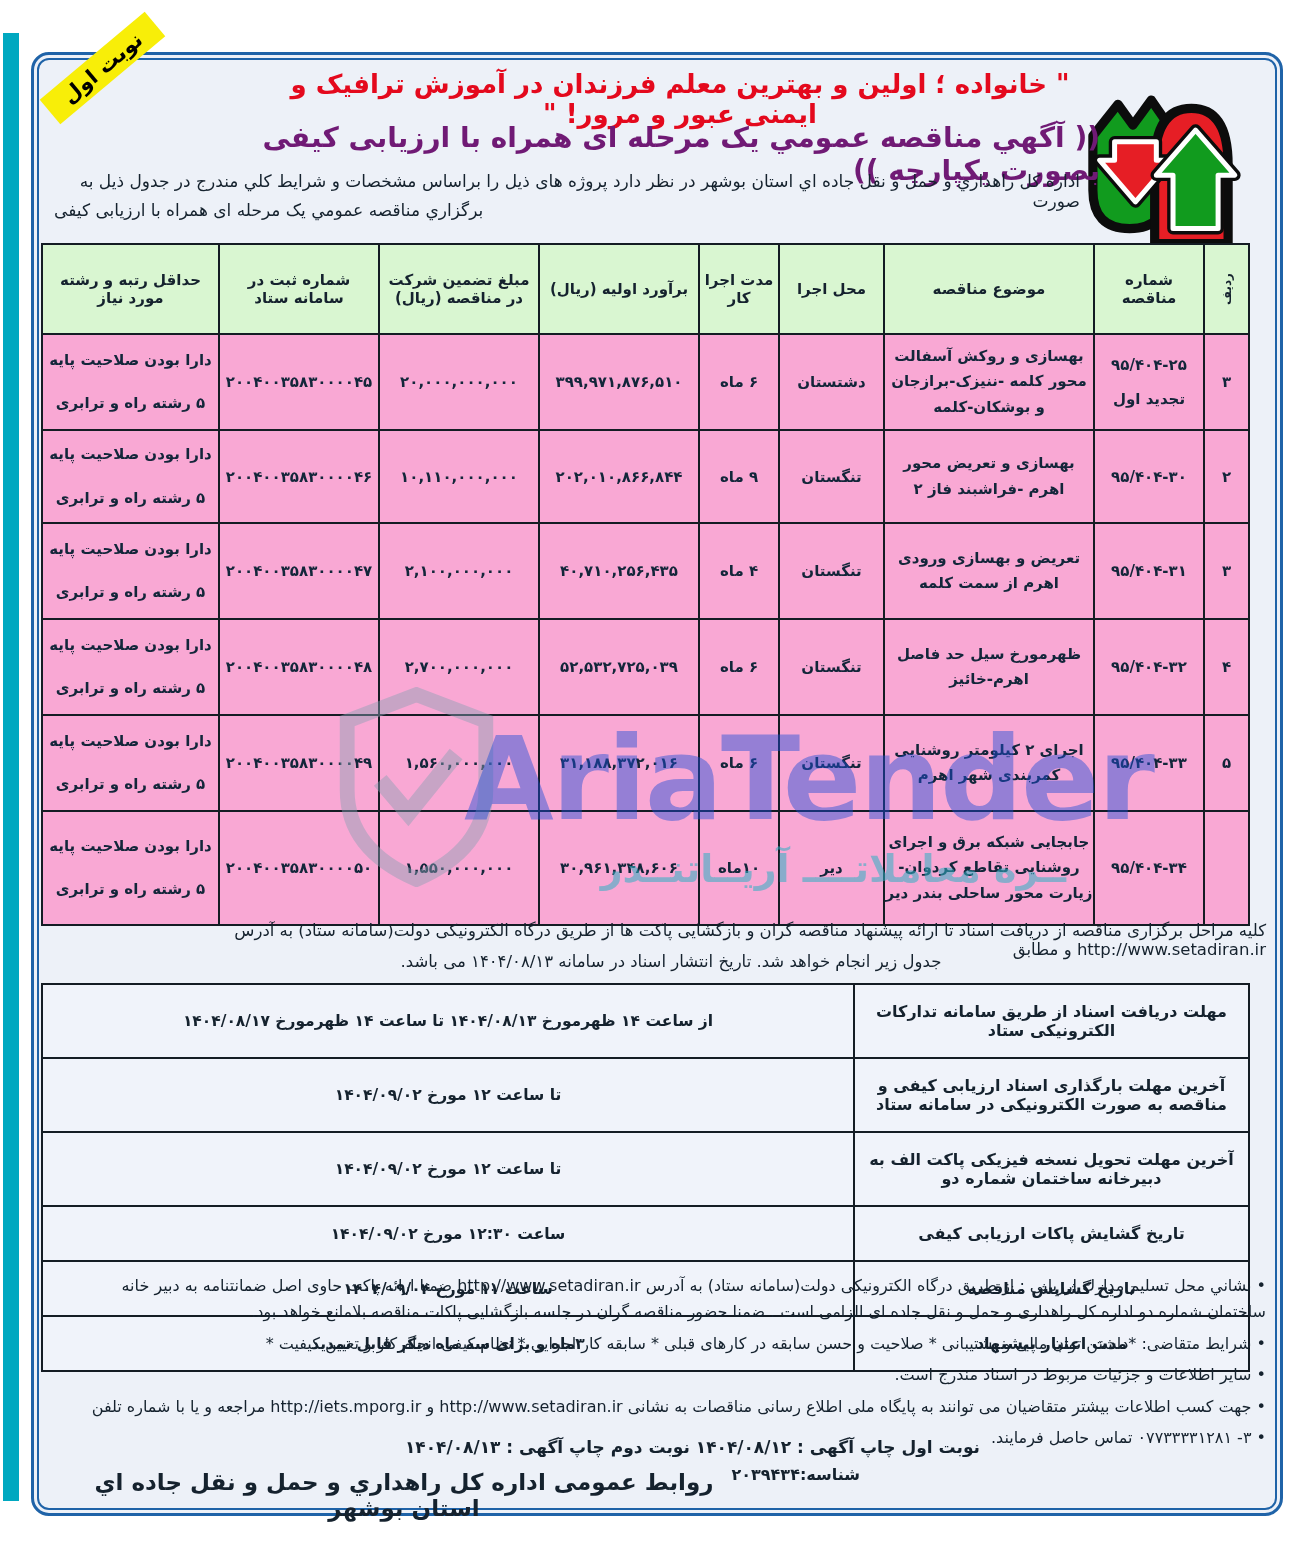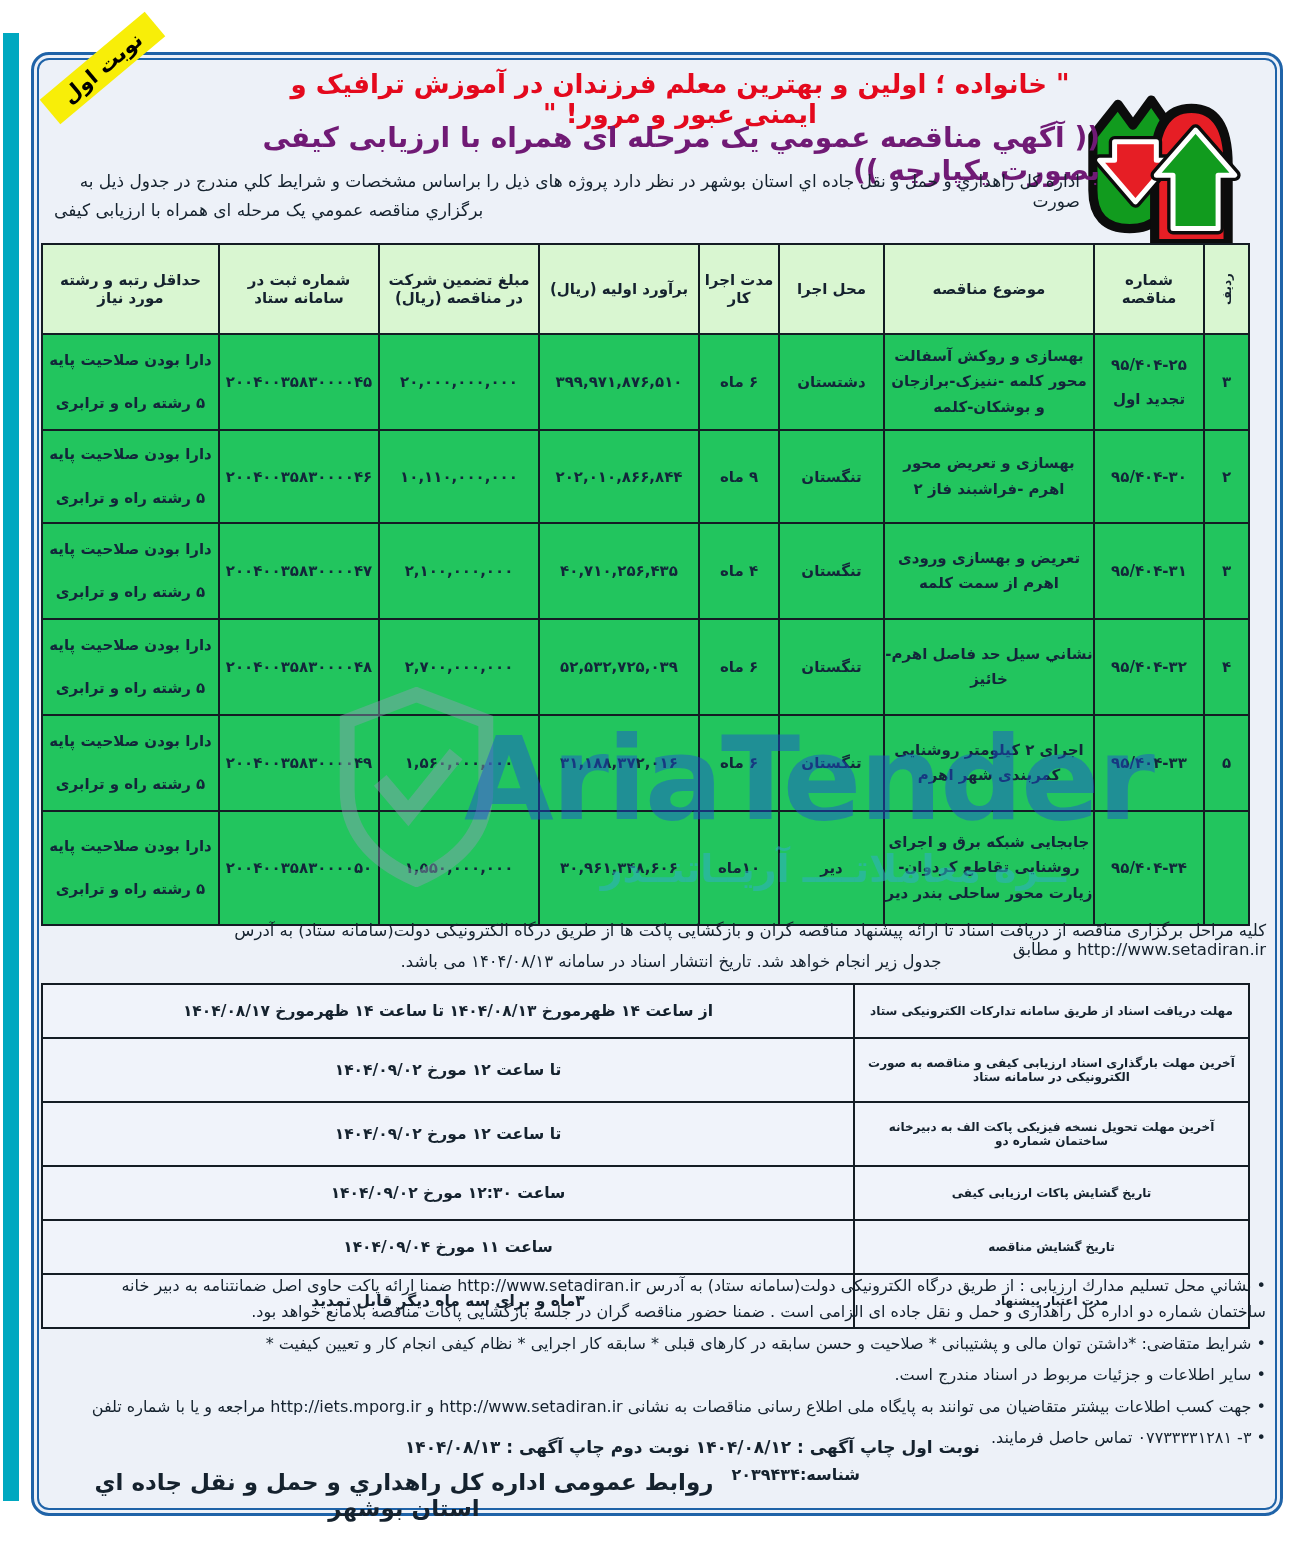--- a/index.html
+++ b/index.html
@@ -20,42 +20,42 @@
   .main-title{position:absolute;top:66px;right:180px;width:840px;text-align:right;
           color:#701a75;font-weight:bold;font-size:28px}
   .intro1{position:absolute;top:116px;right:200px;width:1020px;text-align:right;font-size:17px}
   .intro2{position:absolute;top:145px;left:20px;width:1000px;text-align:left;font-size:17px}
   .intro3{position:absolute;top:172px;left:200px;width:820px;text-align:right;font-size:17px}
 
   table{border-collapse:collapse;table-layout:fixed}
   .main-table{position:absolute;top:188px;right:30px;width:1207px}
   .main-table th,.main-table td{border:2px solid #141c24;overflow:hidden}
   .main-table th{background:#d9f6d1;font-size:15px;font-weight:bold;height:84px;padding:2px 4px}
-  .main-table td{background:#22c55e;font-size:15px;font-weight:bold;text-align:center;
+  .main-table td{background:#f9a8d4;font-size:15px;font-weight:bold;text-align:center;
                  vertical-align:middle;color:#13263a;padding:2px 0}
   .main-table tbody tr:nth-child(1){height:96px}
   .main-table tbody tr:nth-child(2){height:90px}
   .main-table tbody tr:nth-child(3){height:96px}
   .main-table tbody tr:nth-child(4){height:96px}
   .main-table tbody tr:nth-child(5){height:96px}
   .main-table tbody tr:nth-child(6){height:114px}
   .rot div{writing-mode:vertical-rl;transform:rotate(180deg);margin:auto;font-size:12px}
   .c-sub{line-height:1.7}
   .c-qual{line-height:2.9;font-size:14.5px}
   .c-setad{vertical-align:top;padding-top:10px}
   .t2{margin-top:16px}
   .ltr{direction:ltr;unicode-bidi:bidi-override;display:inline-block}
 
   .after1{position:absolute;top:866px;right:14px;width:1190px;text-align:right;font-size:16.5px}
   .after2{position:absolute;top:897px;right:14px;width:1190px;text-align:center;font-size:16.5px}
 
   .sched-table{position:absolute;top:928px;right:30px;width:1207px}
   .sched-table td{border:2px solid #141c24;text-align:center;vertical-align:middle;
                   font-weight:bold;padding:17px 10px;background:#f0f3fa}
-  .s-label{font-size:12px;width:395px}
+  .s-label{font-size:16px;width:395px}
   .s-val{font-size:15.5px}
   .sched-table tr:nth-child(1){height:44px}
   .sched-table tr:nth-child(2){height:64px}
   .sched-table tr:nth-child(3){height:48px}
   .sched-table tr:nth-child(4){height:42px}
   .sched-table tr:nth-child(5){height:42px}
   .sched-table tr:nth-child(6){height:42px}
 
   .notes{position:absolute;top:1218px;right:14px;width:1196px}
   .note{font-size:16px;line-height:1.65;text-align:right;margin-bottom:5px}
@@ -159,21 +159,21 @@
         <td>تنگستان</td>
         <td>۴ ماه</td>
         <td><span class="ltr">۴۰,۷۱۰,۲۵۶,۴۳۵</span></td>
         <td><span class="ltr">۲,۱۰۰,۰۰۰,۰۰۰</span></td>
         <td class="c-setad"><span class="ltr">۲۰۰۴۰۰۳۵۸۳۰۰۰۰۴۷</span></td>
         <td class="c-qual">دارا بودن صلاحیت پایه ۵ رشته راه و ترابری</td>
       </tr>
       <tr>
         <td>۴</td>
         <td><div class="ltr">۹۵/۴۰۴-۳۲</div></td>
-        <td class="c-sub">نشاني سیل حد فاصل اهرم-خائیز</td>
+        <td class="c-sub">ظهرمورخ سیل حد فاصل اهرم-خائیز</td>
         <td>تنگستان</td>
         <td>۶ ماه</td>
         <td><span class="ltr">۵۲,۵۳۲,۷۲۵,۰۳۹</span></td>
         <td><span class="ltr">۲,۷۰۰,۰۰۰,۰۰۰</span></td>
         <td class="c-setad"><span class="ltr">۲۰۰۴۰۰۳۵۸۳۰۰۰۰۴۸</span></td>
         <td class="c-qual">دارا بودن صلاحیت پایه ۵ رشته راه و ترابری</td>
       </tr>
       <tr>
         <td>۵</td>
         <td><div class="ltr">۹۵/۴۰۴-۳۳</div></td>

